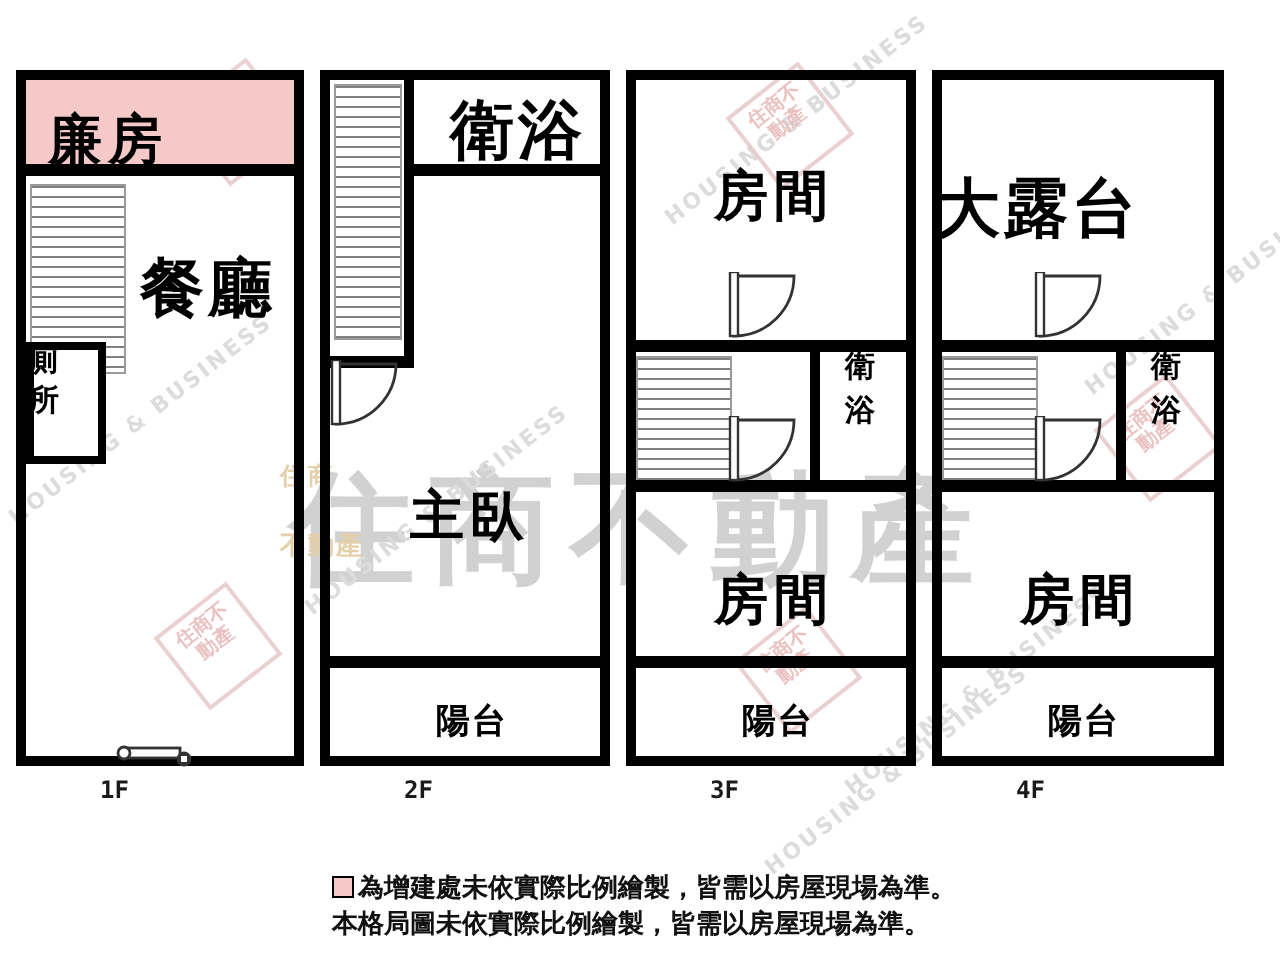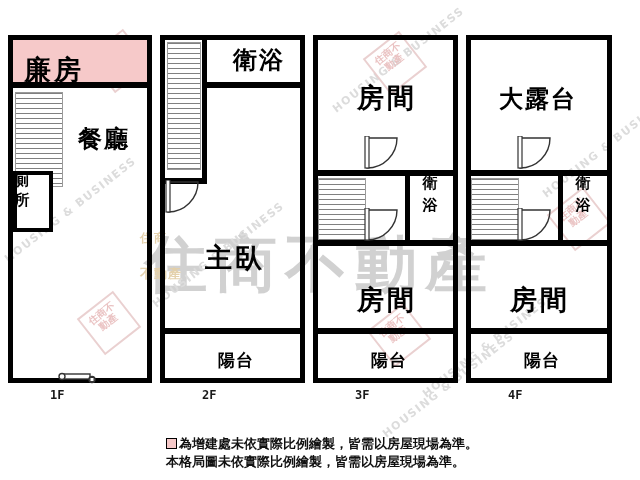--- a/index.html
+++ b/index.html
@@ -120,21 +120,21 @@
   .room-label {
     position: absolute;
     text-align: center;
     font-weight: bold;
     color: #000000;
     white-space: nowrap;
     z-index: 5;
     font-family: "DejaVu Sans", "Liberation Sans", sans-serif;
   }
   .lbl-big   { font-size: 27px; letter-spacing: 3px; }
-  .lbl-med   { font-size: 24px; letter-spacing: 2px; }
+  .lbl-med   { font-size: 32px; letter-spacing: 2px; }
   .lbl-sm    { font-size: 17px; letter-spacing: 1px; }
   .lbl-xs    { font-size: 15px; letter-spacing: 0px; }
 
   .kitchen {
     background: #f6c9c9;
   }
   .wall-h { position: absolute; background: #000; z-index: 4; }
   .wall-v { position: absolute; background: #000; z-index: 4; }
 
   .boxroom {
@@ -324,21 +324,21 @@
     <div class="door" style="left:46px; top:168px;">
       <svg width="40" height="40" viewBox="0 0 40 40">
         <path d="M3 2 L3 32 A30 30 0 0 0 33 2 Z" fill="none" stroke="#333" stroke-width="1.4"></path>
         <rect x="1" y="0" width="4" height="32" fill="#ffffff" stroke="#333" stroke-width="1.2"></rect>
       </svg>
     </div>
 
     <div class="wall-h" style="left:0px; top:288px; width:136px; height:6px;"></div>
   </div>
 
-  <span class="room-label lbl-med" style="left:478px; top:83px; width:120px;">大露台</span>
+  <span class="room-label lbl-med" style="left:450px; top:83px; width:120px;text-align:right;">大露台</span>
   <span class="room-label lbl-xs" style="left:572px; top:174px; width:22px;">衛</span>
   <span class="room-label lbl-xs" style="left:572px; top:196px; width:22px;">浴</span>
   <span class="room-label lbl-big" style="left:494px; top:282px; width:92px;">房間</span>
   <span class="room-label lbl-sm" style="left:496px; top:349px; width:92px;">陽台</span>
   <span class="floor-label" style="left:508px; top:388px; width:60px;">4F</span>
 
   <div class="caption" style="left:166px; top:407px;">
     <span class="legend-swatch"></span><span>為增建處未依實際比例繪製，皆需以房屋現場為準。</span>
   </div>
   <div class="caption" style="left:166px; top:425px;">

